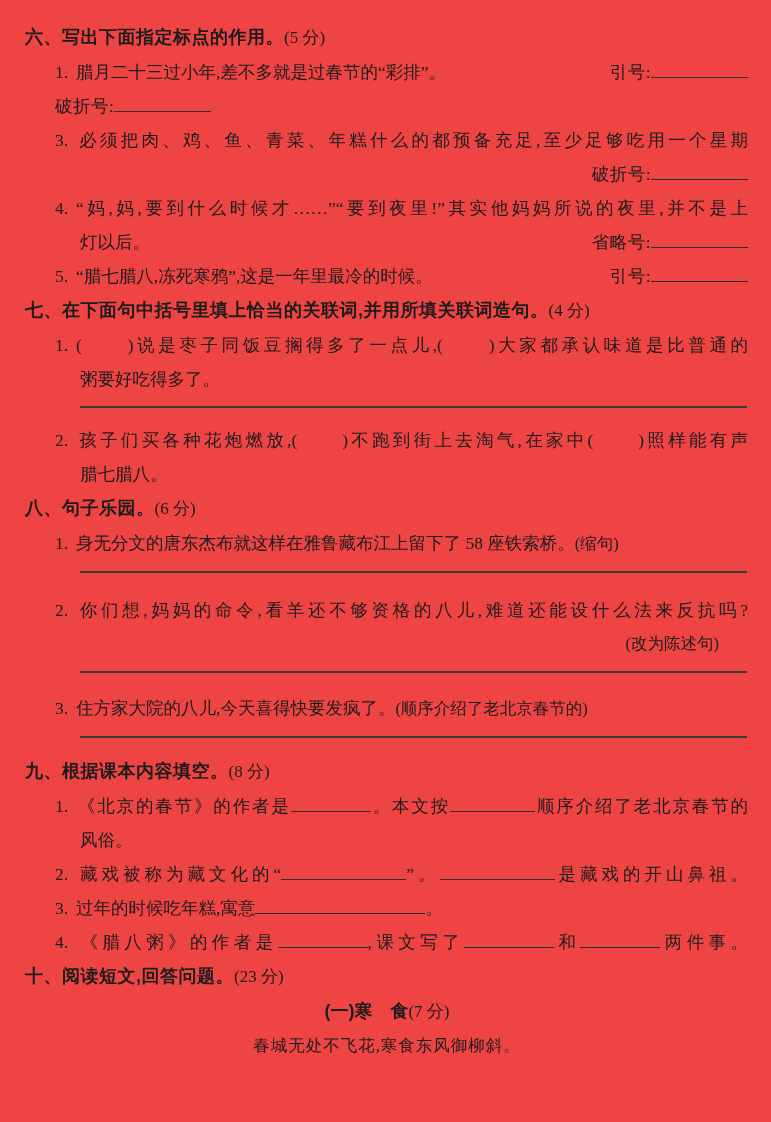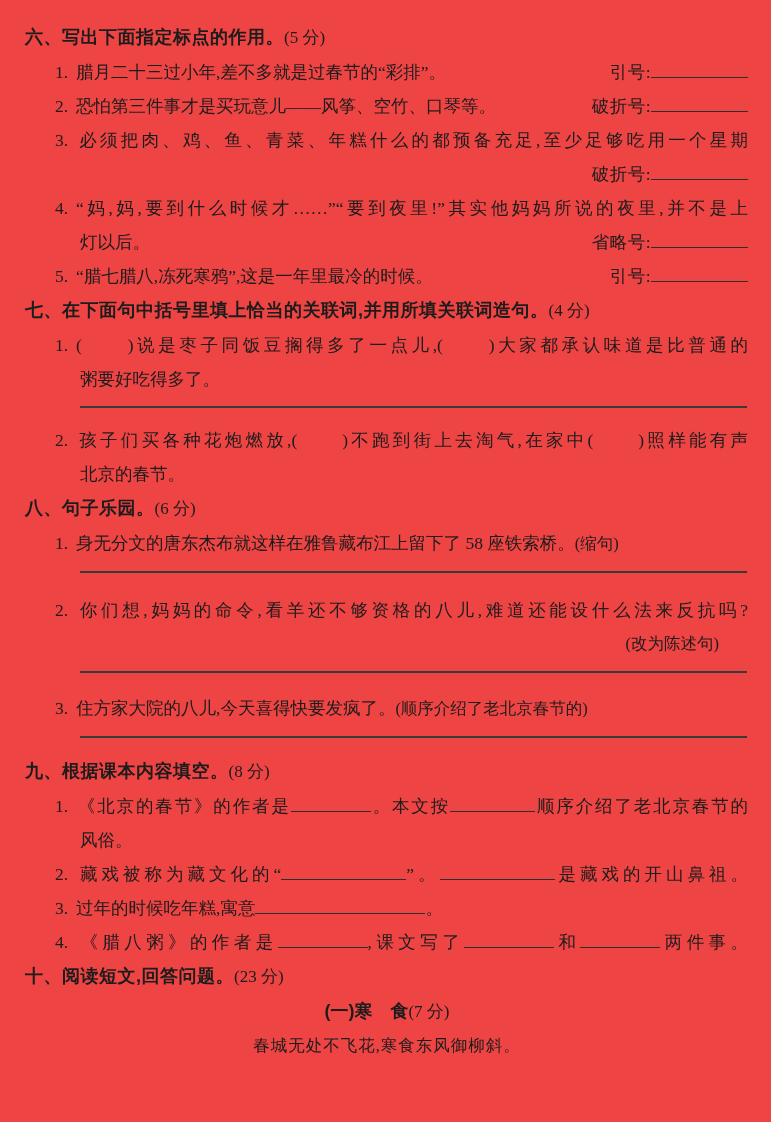--- a/index.html
+++ b/index.html
@@ -74,21 +74,20 @@
 
   <section>
     <h2 class="sec-title"><span>六、写出下面指定标点的作用。</span><span class="score">(5 分)</span></h2>
 
     <div class="row flex">
       <span><span class="num">1.</span><span>腊月二十三过小年,差不多就是过春节的“彩排”。</span></span>
       <span class="ans"><span class="lbl">引号:</span><span class="blank w95"></span></span>
     </div>
 
     <div class="row flex">
-      <span><span class="num">2.</span><span>恐怕第三件事才是买玩意儿——风筝、空竹、口琴等。</span></span>
       <span class="ans"><span class="lbl">破折号:</span><span class="blank w95"></span></span>
     </div>
 
     <div class="row just"><span class="num">3.</span><span>必须把肉、鸡、鱼、青菜、年糕什么的都预备充足,至少足够吃用一个星期</span></div>
     <div class="row" style="text-align:right;"><span class="ans"><span class="lbl">破折号:</span><span class="blank w95"></span></span></div>
 
     <div class="row just"><span class="num">4.</span><span>“妈,妈,要到什么时候才……”“要到夜里!”其实他妈妈所说的夜里,并不是上</span></div>
     <div class="row cont flex">
       <span>灯以后。</span>
       <span class="ans"><span class="lbl">省略号:</span><span class="blank w95"></span></span>
@@ -101,21 +100,21 @@
   </section>
 
   <section>
     <h2 class="sec-title"><span>七、在下面句中括号里填上恰当的关联词,并用所填关联词造句。</span><span class="score">(4 分)</span></h2>
 
     <div class="row just"><span class="num">1.</span><span>(　　)说是枣子同饭豆搁得多了一点儿,(　　)大家都承认味道是比普通的</span></div>
     <div class="row cont"><span>粥要好吃得多了。</span></div>
     <div class="answer-line gap15"></div>
 
     <div class="row just"><span class="num">2.</span><span>孩子们买各种花炮燃放,(　　)不跑到街上去淘气,在家中(　　)照样能有声</span></div>
-    <div class="row cont"><span>北京的春节。</span></div>
+    <div class="row cont"><span>腊七腊八。</span></div>
   </section>
 
   <section>
     <h2 class="sec-title"><span>八、句子乐园。</span><span class="score">(6 分)</span></h2>
 
     <div class="row"><span class="num">1.</span><span>身无分文的唐东杰布就这样在雅鲁藏布江上留下了 58 座铁索桥。</span><span class="note">(缩句)</span></div>
     <div class="answer-line gap20"></div>
 
     <div class="row just"><span class="num">2.</span><span>你们想,妈妈的命令,看羊还不够资格的八儿,难道还能设什么法来反抗吗?</span></div>
     <div class="note-row"><span>(改为陈述句)</span></div>

